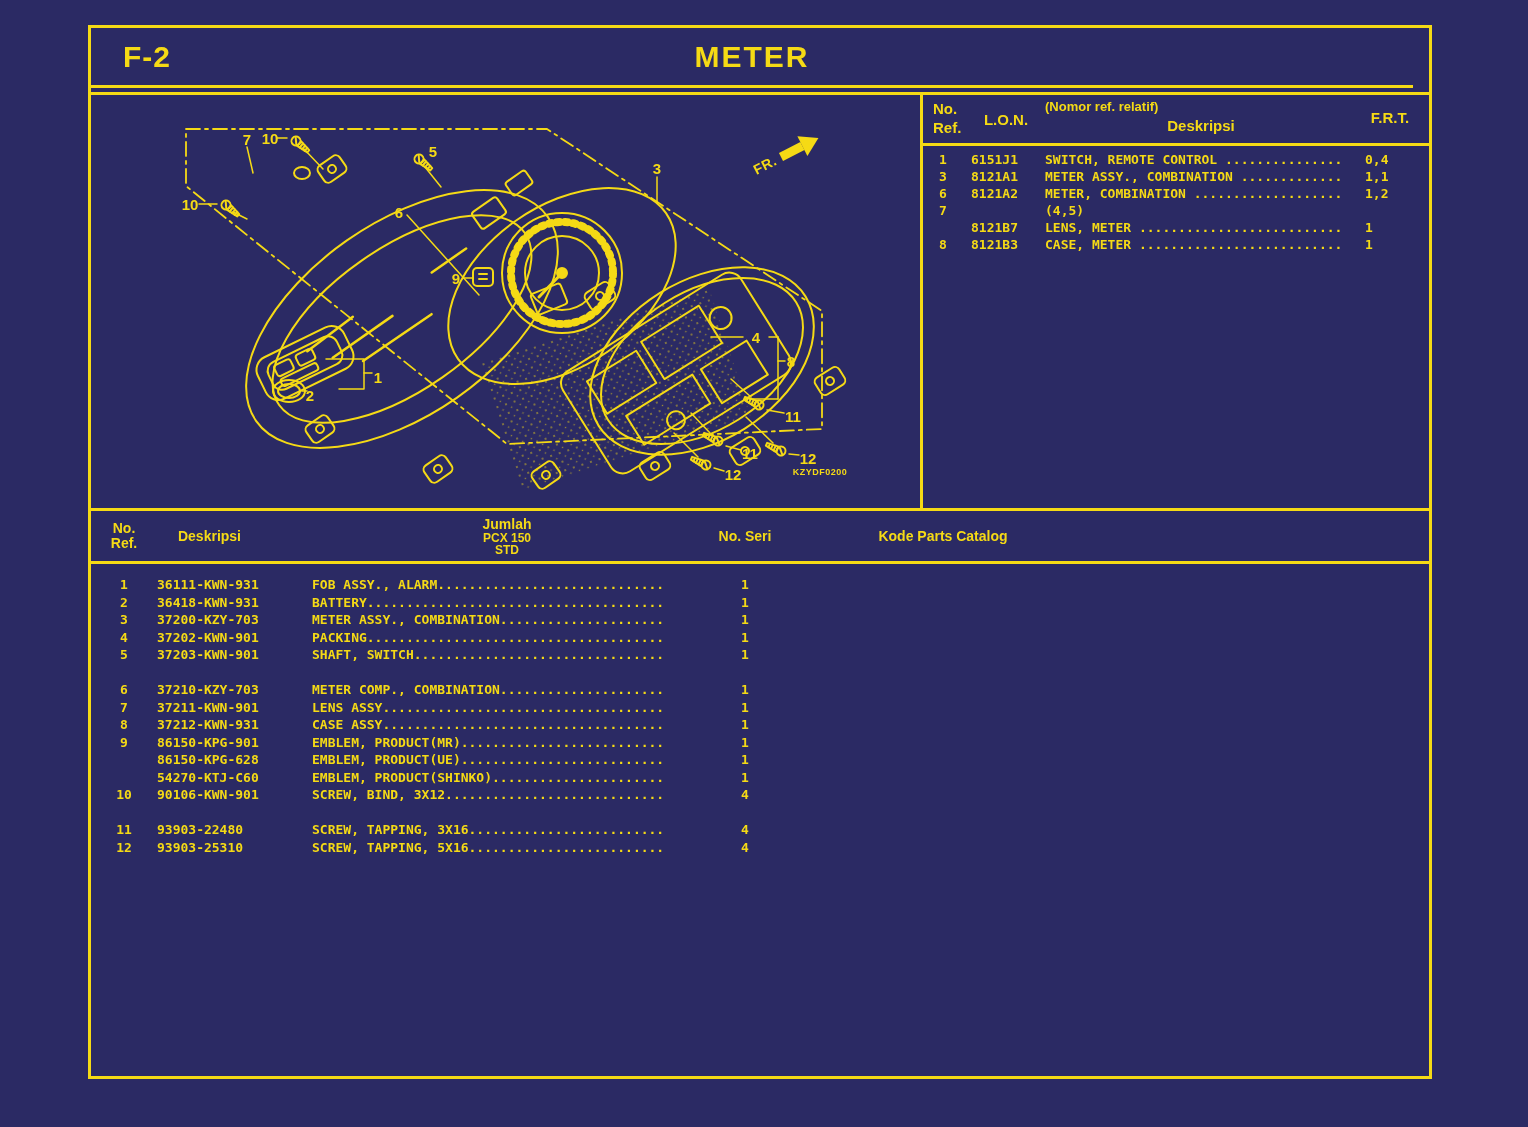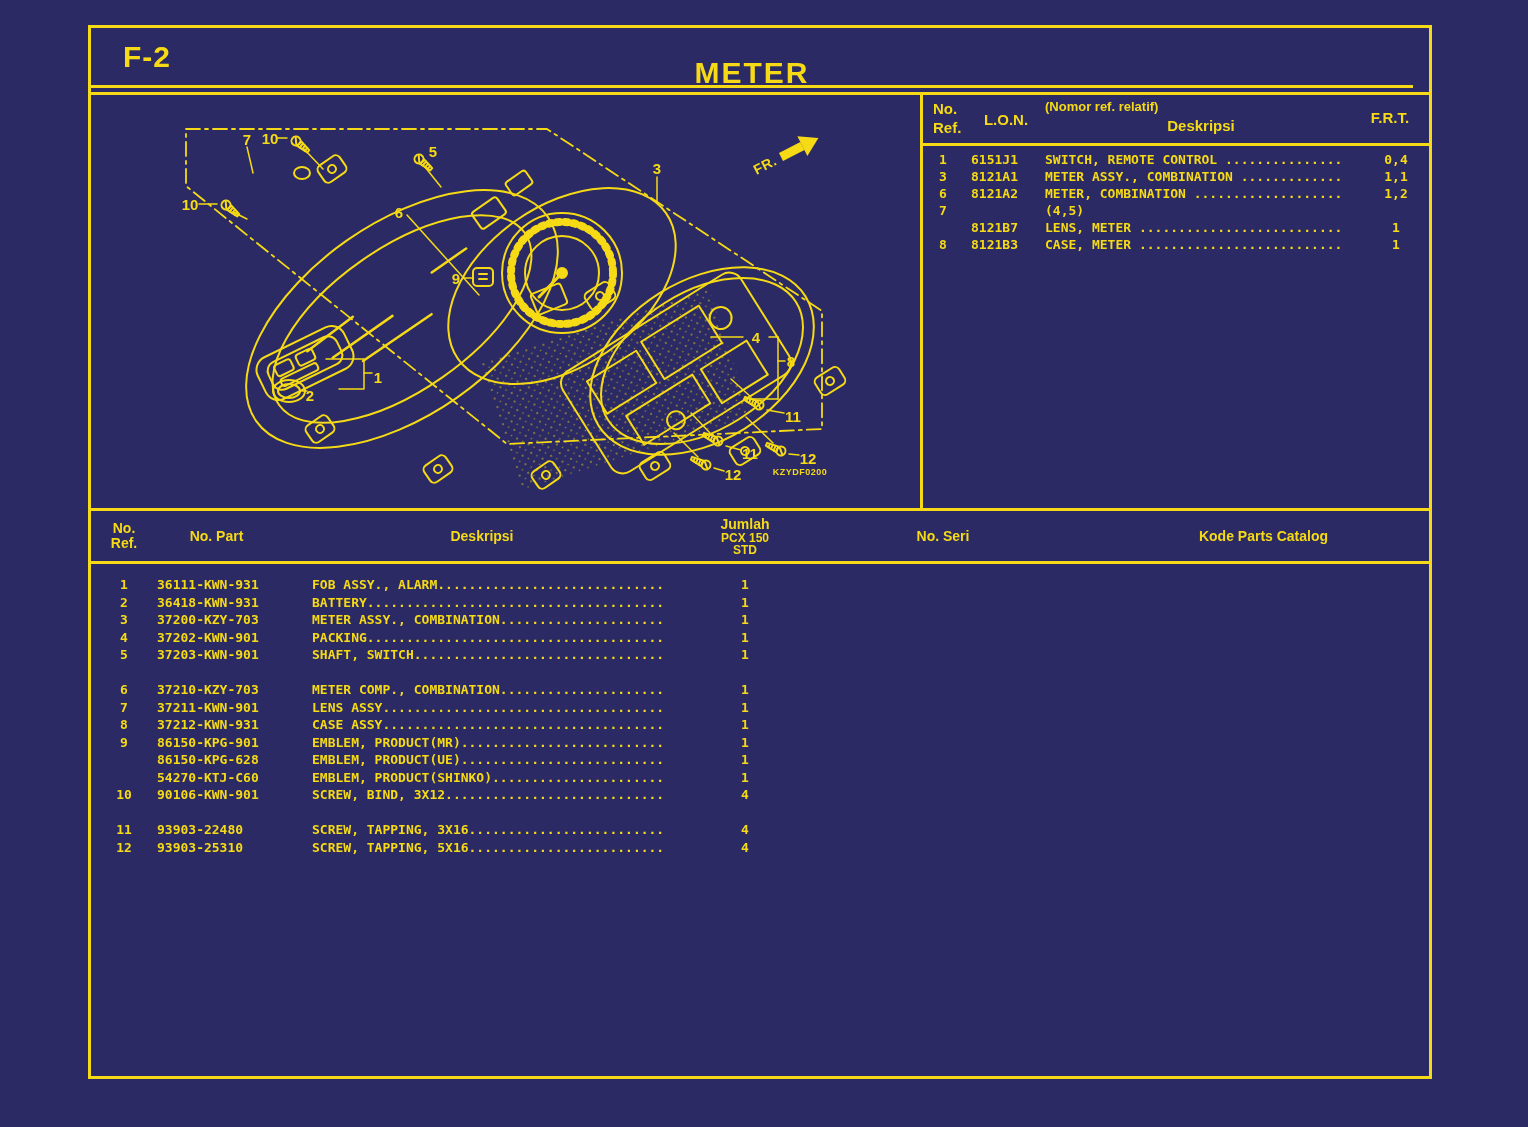--- a/index.html
+++ b/index.html
@@ -26,21 +26,21 @@
     border-bottom:3px solid var(--ink);
   }
   .hdr-line2{
     position:absolute;left:0;top:64px;right:0;height:0;
     border-top:3px solid var(--ink);
   }
   .section-code{
     position:absolute;left:32px;top:12px;font-size:30px;font-weight:bold;letter-spacing:1px;
   }
   .page-title{
-    position:absolute;left:0;right:0;top:12px;text-align:center;font-size:30px;font-weight:bold;letter-spacing:2px;margin-top:16px;
+    position:absolute;left:0;right:0;top:12px;text-align:center;font-size:30px;font-weight:bold;letter-spacing:2px;
   }
 
   
   .top-region{
     position:absolute;left:0;top:67px;right:0;height:413px;
   }
   .diagram-panel{
     position:absolute;left:0;top:0;width:829px;height:413px;
   }
   .ref-panel{
@@ -57,21 +57,21 @@
   .rh-no{position:absolute;left:10px;top:4px;line-height:19px;}
   .rh-lon{position:absolute;left:48px;top:16px;width:70px;text-align:center;}
   .rh-note{position:absolute;left:122px;top:4px;font-size:13px;font-weight:bold;}
   .rh-desc{position:absolute;left:118px;top:22px;width:320px;text-align:center;}
   .rh-frt{position:absolute;right:8px;top:14px;width:62px;text-align:center;}
   .ref-rows{position:absolute;left:0;top:56px;right:0;}
   .rrow{display:grid;grid-template-columns:40px 78px 324px 1fr;height:17px;line-height:17px;font-size:13px;}
   .rrow .r-ref{text-align:center;}
   .rrow .r-lon{text-align:left;padding-left:8px;}
   .rrow .r-desc{text-align:left;padding-left:4px;white-space:pre;}
-  .rrow .r-frt{text-align:center;padding-right:2px;}
+  .rrow .r-frt{text-align:left;padding-right:2px;}
 
   
   .pband{
     position:absolute;left:0;top:480px;right:0;height:50px;
     border-top:3px solid var(--ink);
     border-bottom:3px solid var(--ink);
     font-weight:bold;font-size:14px;
   }
   .pgrid{display:grid;grid-template-columns:66px 155px 390px 86px 310px 1fr;}
   .pband .cell{display:flex;align-items:center;justify-content:center;text-align:center;height:50px;}
@@ -298,21 +298,21 @@
       <span class="callout" style="left:665px;top:242px;">4</span>
       <span class="callout" style="left:700px;top:266px;">8</span>
       <span class="callout" style="left:702px;top:321px;">11</span>
       <span class="callout" style="left:659px;top:358px;">11</span>
       <span class="callout" style="left:717px;top:363px;">12</span>
       <span class="callout" style="left:642px;top:379px;">12</span>
       <span class="callout" style="left:287px;top:282px;">1</span>
       <span class="callout" style="left:219px;top:300px;">2</span>
 
       <span class="fr-label" style="left:674px;top:70px;">FR.</span>
-      <span class="drawing-code" style="left:709px;top:377px;">KZYDF0200</span>
+      <span class="drawing-code" style="left:729px;top:377px;">KZYDF0200</span>
     </div>
 
     <div class="ref-panel">
       <div class="ref-head">
         <div class="rh-no">
           <div>No.</div>
           <div>Ref.</div>
         </div>
         <div class="rh-lon">L.O.N.</div>
         <div class="rh-note">(Nomor ref. relatif)</div>
@@ -366,21 +366,20 @@
       </div>
     </div>
 
   </div>
 
   <div class="pband pgrid">
     <div class="cell stack">
       <div>No.</div>
       <div>Ref.</div>
     </div>
-    <div class="cell part-h">No. Part</div>
     <div class="cell desc-h">Deskripsi</div>
     <div class="cell stack">
       <div>Jumlah</div>
       <div class="qty-sub">PCX 150</div>
       <div class="qty-sub">STD</div>
     </div>
     <div class="cell">No. Seri</div>
     <div class="cell">Kode Parts Catalog</div>
   </div>
 

